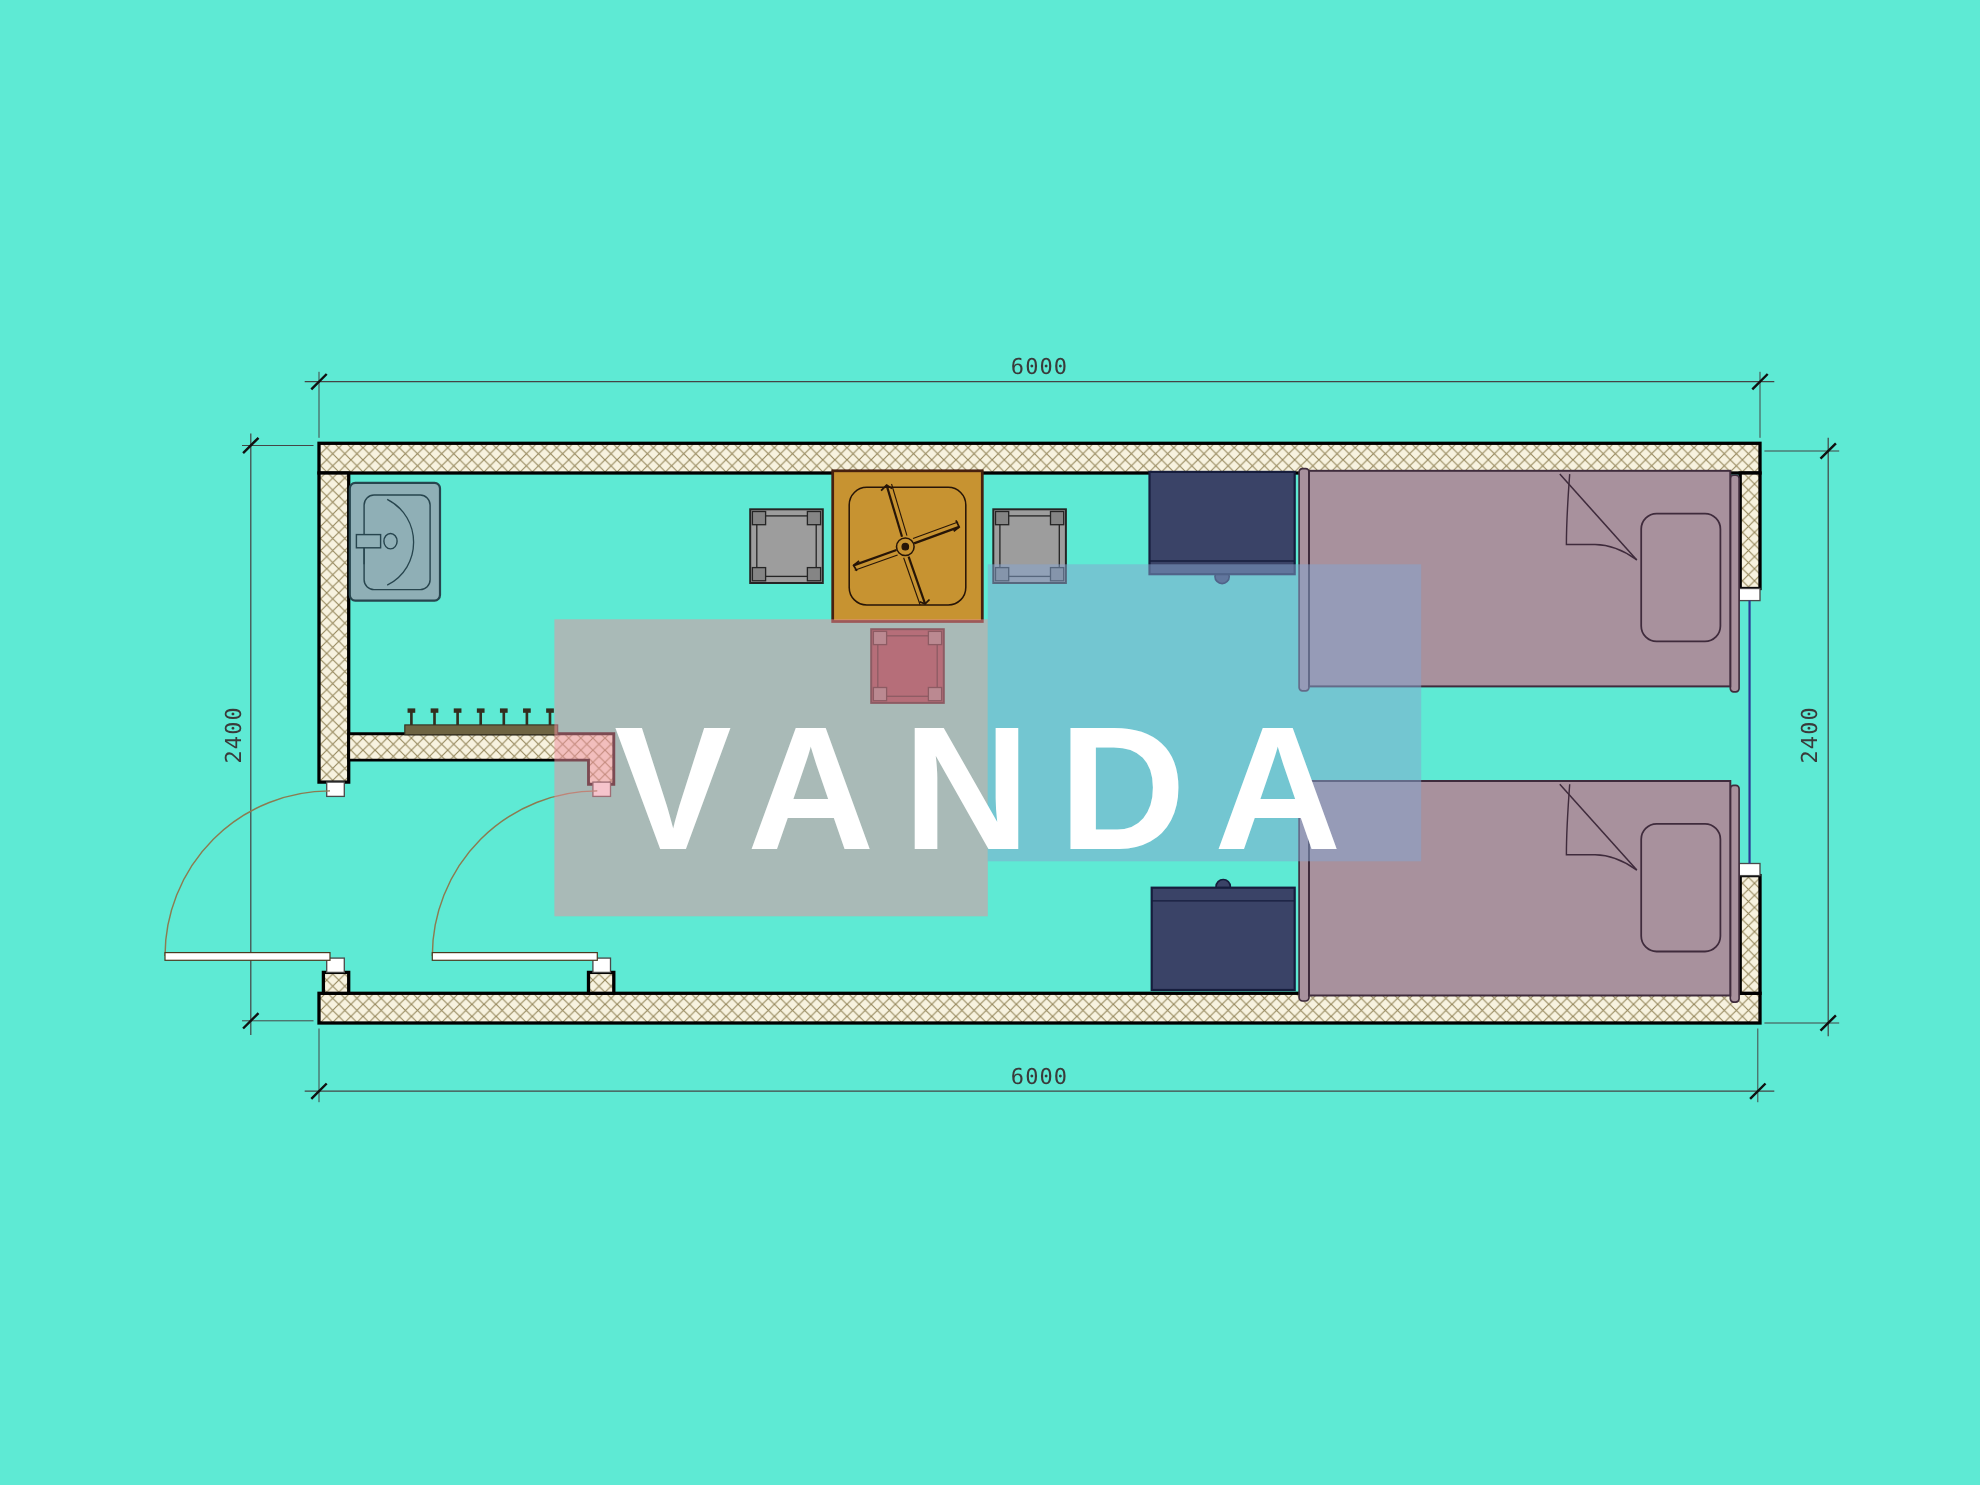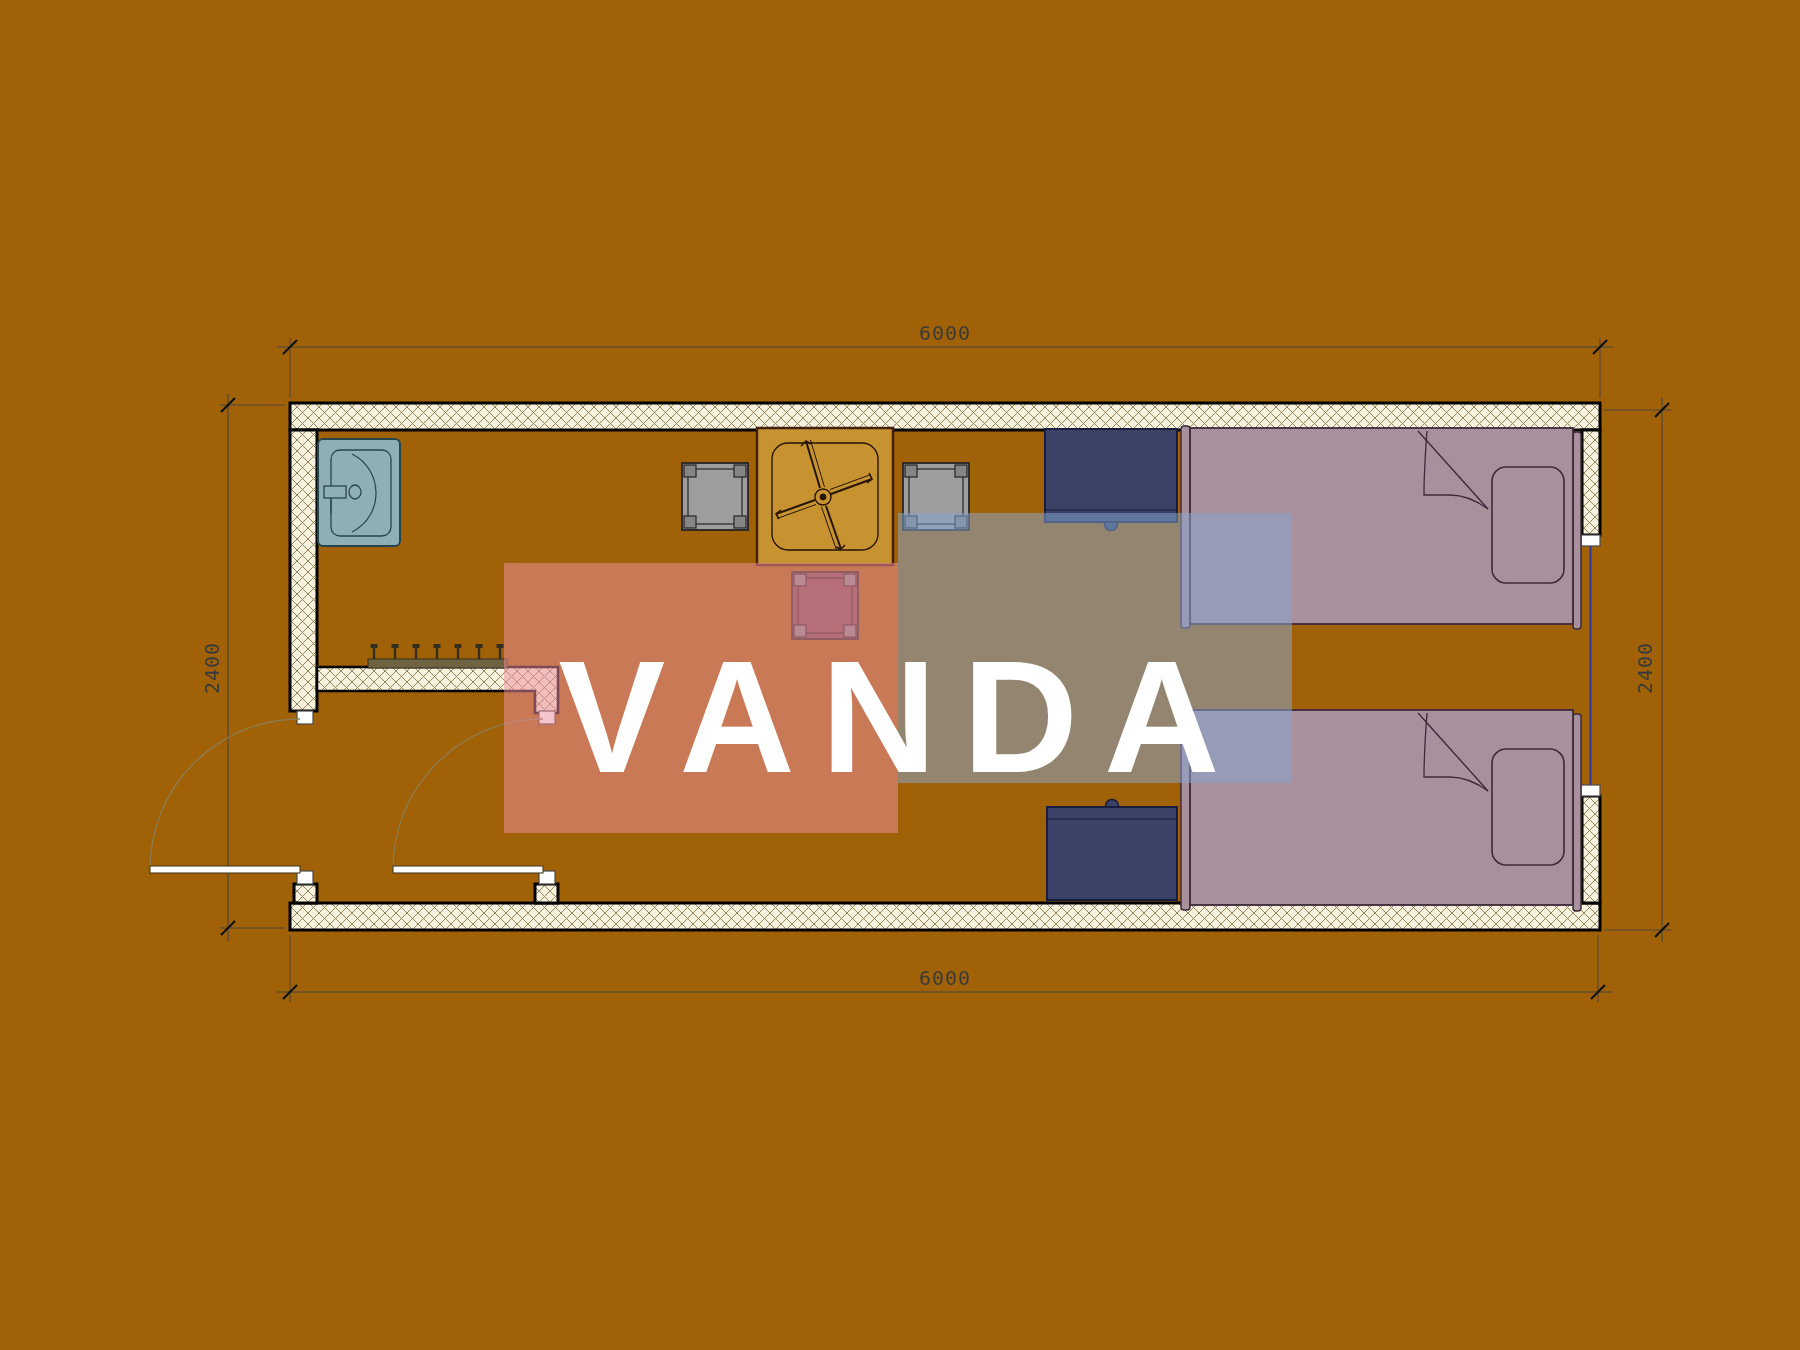--- a/index.html
+++ b/index.html
@@ -1,16 +1,16 @@
 <!DOCTYPE html>
 <html style="--wallFill: #f7f2df; --hatchLine: #94865a; --wallEdge: #000000; --sink: #8fafb6; --sinkLine: #27454e; --rackBar: #6e6442; --rackHook: #332e1f; --table: #c79331; --tableLine: #46200f; --tableInner: #271507; --stool: #9d9d9d; --stoolCorner: #858585; --stoolLine: #252525; --stool3: #7a4d52; --nightstand: #3a4367; --nightstandLine: #161d3d; --bed: #a8919d; --bedLine: #3f2b3c; --window: #2b3a96; --doorArc: #8c7b50; --doorLeaf: #4a3b20; --dimLine: #444444; --tick: #111111; --wmPink: #ee8d9e; --wmBlue: #86a4cf; --wmText: #ffffff;"><head>
 <meta charset="utf-8">
 <style>
   html,body{margin:0;padding:0;background:#ffffff;width:100%;height:100%;}
-  .stage{position:relative;width:1800px;height:1350px;background:#a16207;overflow:hidden;
+  .stage{position:relative;width:1800px;height:1350px;background:#5eead4;overflow:hidden;
          font-family:"Liberation Sans", sans-serif;}
   svg{display:block;}
   text.dim{font-family:"DejaVu Sans Mono", monospace;font-size:20px;letter-spacing:1px;
            fill:#3a3a3a;font-weight:400;}
   text.wm{font-family:"Liberation Sans", sans-serif;font-weight:bold;font-size:160px;
           letter-spacing:26px;fill:#ffffff;}
 </style>
 </head>
 <body>
 

